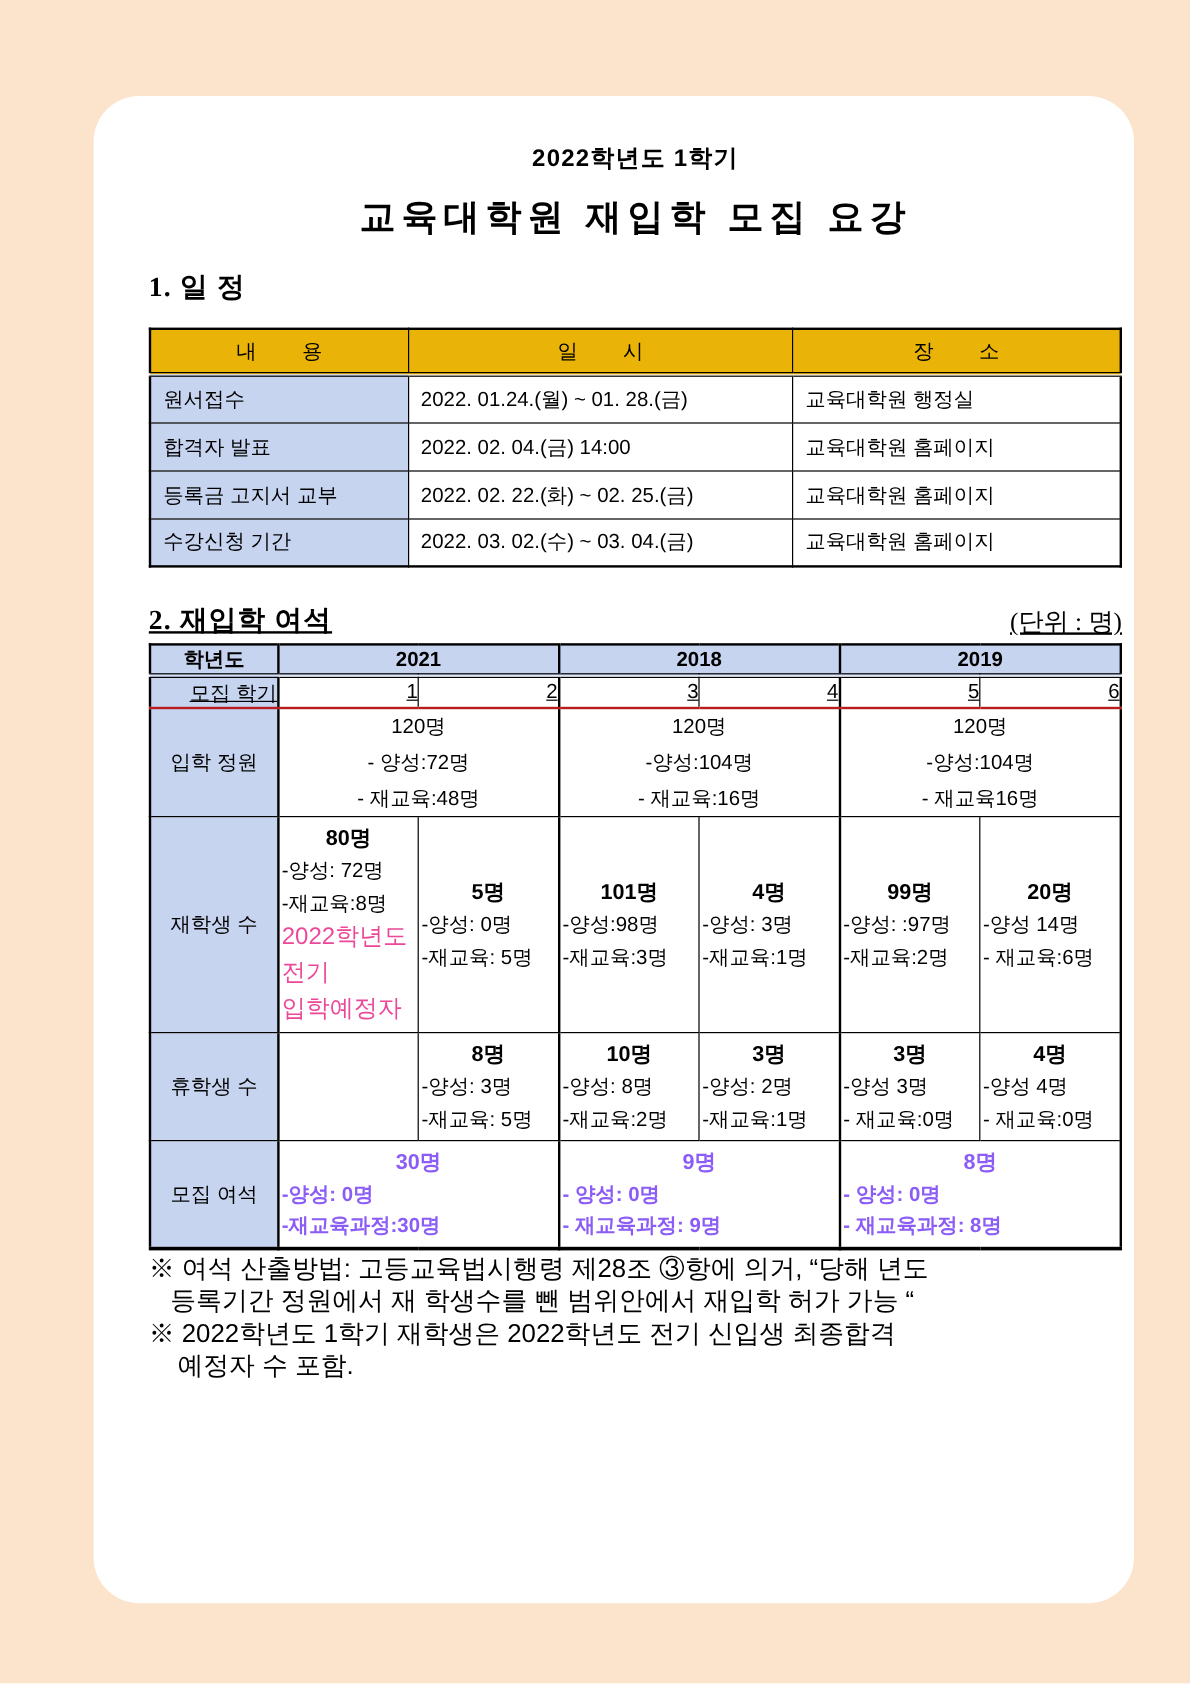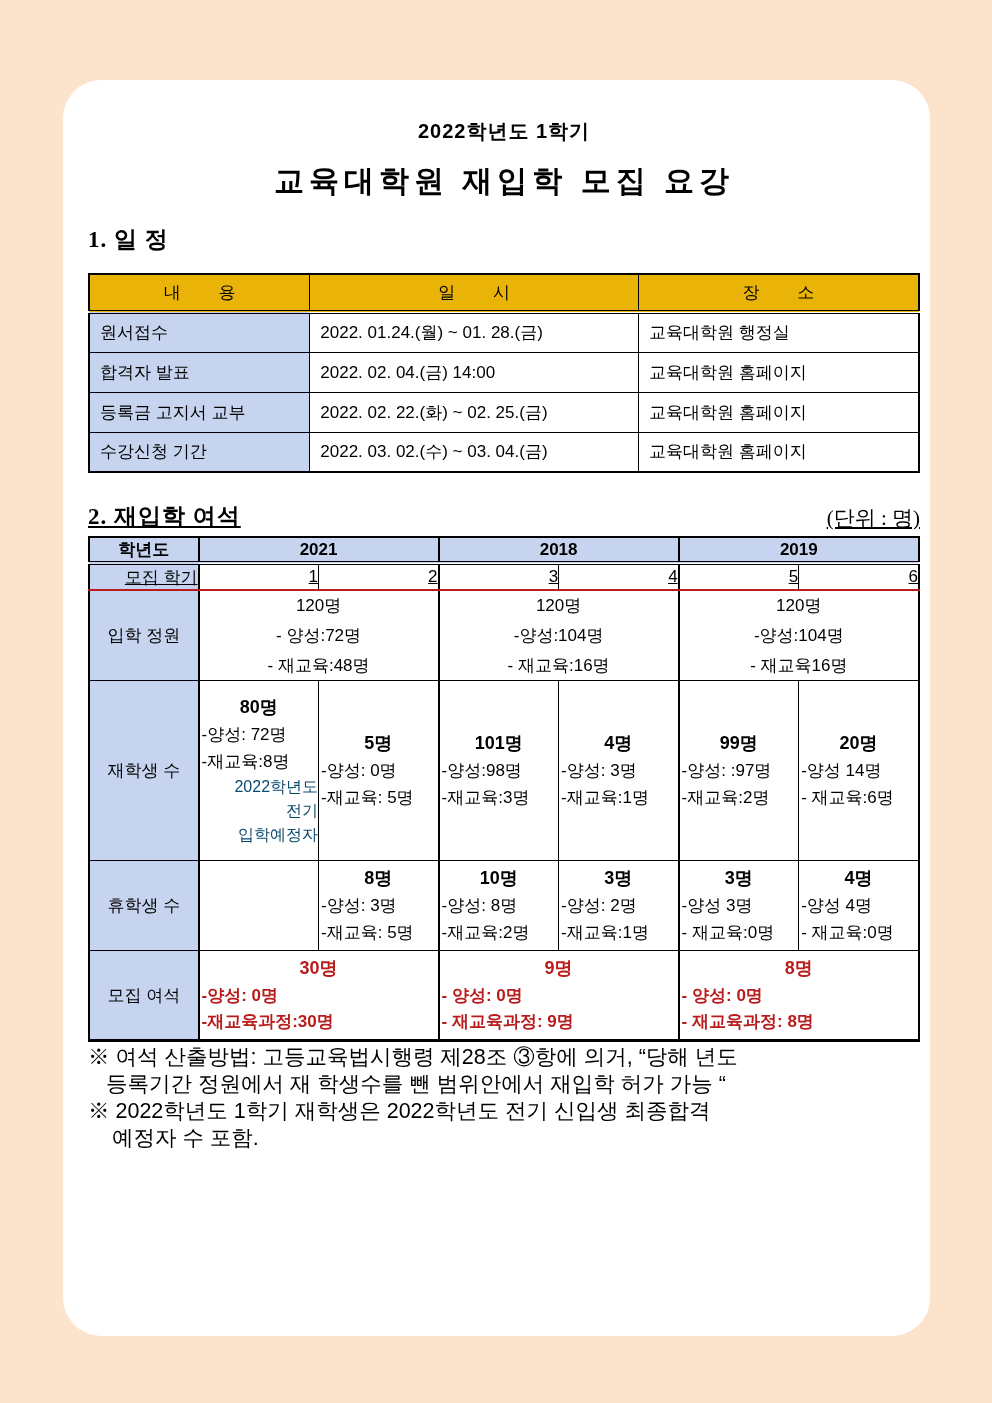--- a/index.html
+++ b/index.html
@@ -1,21 +1,21 @@
 <!DOCTYPE html>
 <html lang="ko"><head>
 <meta charset="utf-8">
 <style>
   * { margin:0; padding:0; box-sizing:border-box; }
   html,body { width:992px; }
   body { font-family:"Liberation Sans", sans-serif; color:#000; }
   .page { position:relative; width:992px; height:1403px; background:#fce3cb; overflow:hidden; }
   .card {
-    position:absolute; left:63px; top:80px; width:867px; height:1256px;
-    background:#ffffff; border-radius:38px; padding:38px 10px 0 25px;
+    position:absolute; left:78px; top:80px; width:867px; height:1256px;
+    background:#ffffff; border-radius:38px; padding:38px 10px 0 46px;
   }
   .subtitle { text-align:center; font-weight:bold; font-size:20px; letter-spacing:1px; }
   .doc-title { text-align:center; font-weight:bold; font-size:30px; letter-spacing:5px; margin-top:16px; }
   .sec-heading { font-family:"Liberation Serif", serif; font-size:23px; font-weight:600; margin-top:22px; letter-spacing:1px; }
   .sec2-bar { display:flex; justify-content:space-between; align-items:flex-end; margin-top:28px;text-decoration:underline; }
   .unit-note { font-family:"Liberation Serif", serif; font-size:21px; }
 
   table { border-collapse:collapse; width:100%; table-layout:fixed; }
   td, th { border:1px solid #000; font-size:17px; vertical-align:middle; }
 
@@ -40,22 +40,22 @@
   .t2 tr.yr td.last, .t2 td.last { border-right:1px solid #000; }
   .t2 tr.sem td { height:27px; text-align:right; border-bottom:2px solid #b91c1c;text-decoration:underline; }
   .t2 td.br-dot { border-right:1px dotted #000; }
   .t2 td.br-sol { border-right:2px solid #000; }
   .t2 tr.quota td { height:88px; text-align:center; line-height:1.75; }
   .t2 tr.enr td { height:180px; }
   .t2 tr.lev td { height:90px; }
   .t2 tr.vac td { height:90px; }
   .t2 .headline { text-align:center; font-weight:bold; font-size:18px; line-height:1.55; }
   .t2 .detail { text-align:left; padding-left:2px; white-space:pre-wrap; line-height:1.55; }
-  .t2 .note { text-align:right; padding-left:2px; white-space:pre-wrap; line-height:1.5; color:#0c4a6e; font-size:16px; }
-  .t2 tr.vac .headline, .t2 tr.vac .detail { color:#b91c1c; font-weight:bold; }
+  .t2 .note { text-align:left; padding-left:2px; white-space:pre-wrap; line-height:1.5; color:#ec4899; font-size:20px; }
+  .t2 tr.vac .headline, .t2 tr.vac .detail { color:#8b5cf6; font-weight:bold; }
 
   
   .footnotes { margin-top:2px; font-size:21.5px; line-height:27px; letter-spacing:0px; }
   .footnote { white-space:pre-wrap; }
 </style>
 </head>
 <body>
 
 <div class="page">
   <div class="card">

